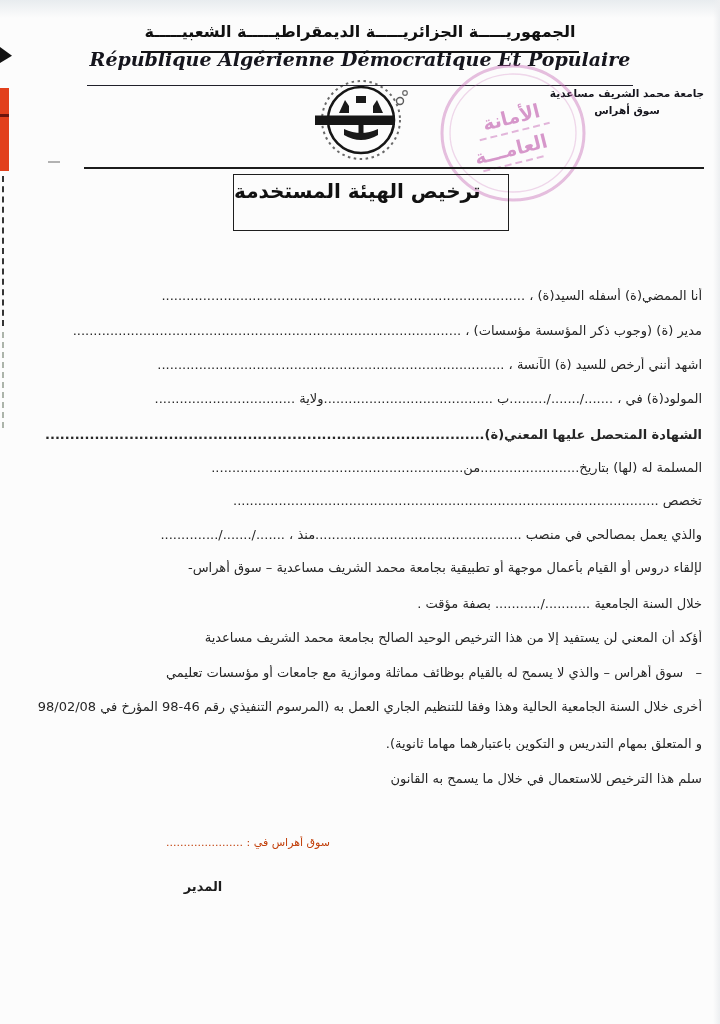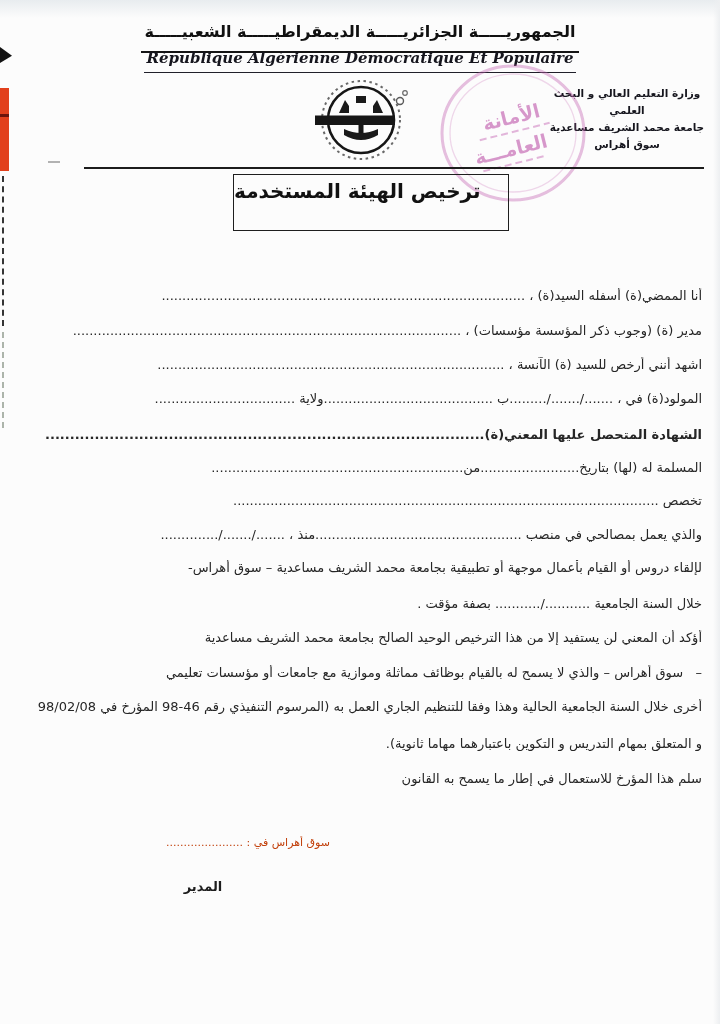--- a/index.html
+++ b/index.html
@@ -19,22 +19,22 @@
   .art-red{position:absolute;left:0;top:88px;width:9px;height:83px;background:#e2401c;}
   .art-red::after{content:"";position:absolute;left:0;top:26px;width:9px;height:3px;background:#6d150c;}
   .art-dash-sm{position:absolute;left:48px;top:161px;width:12px;height:2px;background:#8a8a8a;opacity:.65;}
   .art-dots-1{position:absolute;left:2px;top:176px;height:150px;width:0;border-left:2.5px dashed #343434;}
   .art-dots-2{position:absolute;left:2px;top:332px;height:96px;width:0;border-left:2.5px dashed #6c7a68;opacity:.55;}
 
   
   .title-ar{position:absolute;top:22px;left:0;right:0;text-align:center;direction:rtl;}
   .title-ar span{font-size:16px;font-weight:bold;color:#101010;border-bottom:2.5px solid #151515;padding:0 4px 10px;}
   .title-fr{position:absolute;top:48px;left:0;right:0;text-align:center;}
-  .title-fr span{font-family:"DejaVu Serif",serif;font-style:italic;font-weight:bold;font-size:15px;color:#15151d;
-    border-bottom:1.6px solid #20202a;padding:0 3px 5px;}
+  .title-fr span{font-family:"DejaVu Serif",serif;font-style:italic;font-weight:bold;font-size:19px;color:#15151d;
+    border-bottom:1.6px solid #20202a;padding:0 3px 15px;}
 
   
   .hdr-left{position:absolute;left:80px;top:92px;width:218px;text-align:center;
     font-family:"DejaVu Serif",serif;font-style:italic;font-weight:bold;font-size:11px;line-height:1.45;color:#191922;}
   .hdr-left .fr-line-4{text-align:left;}
   .hdr-right{position:absolute;left:543px;top:85px;width:168px;direction:rtl;text-align:center;
     font-size:10.5px;font-weight:bold;line-height:1.62;color:#16161e;}
 
   .logo{position:absolute;left:315px;top:74px;width:94px;height:94px;}
   .stamp{position:absolute;left:437px;top:62px;width:152px;height:146px;opacity:.8;}
@@ -101,21 +101,20 @@
       <path d="M68 39 L62 26 L58 32 L58 39 Z" fill="#1a1a1a"></path>
       <rect x="41" y="22" width="10" height="7" fill="#1a1a1a"></rect>
       <rect x="43.5" y="51" width="5" height="8" fill="#161616"></rect>
       <path d="M29 61 Q46 71 63 61 L63 55 Q46 63 29 55 Z" fill="#1a1a1a"></path>
       <circle cx="85" cy="27" r="3.5" fill="none" stroke="#5a5a5a" stroke-width="1.4"></circle>
       <circle cx="90" cy="19" r="2.3" fill="none" stroke="#6a6a6a" stroke-width="1.2"></circle>
     </svg>
   </div>
 
   <div class="hdr-right">
-    <div>وزارة التعليم العالي و البحث العلمي</div>
     <div>جامعة محمد الشريف مساعدية</div>
     <div>سوق أهراس</div>
   </div>
 
   <div class="stamp">
     <svg width="152" height="146" viewBox="0 0 152 146">
       <ellipse cx="76" cy="71" rx="71" ry="67" fill="none" stroke="#c25fb0" stroke-width="3" opacity="0.5"></ellipse>
       <ellipse cx="76" cy="71" rx="63" ry="59" fill="none" stroke="#c25fb0" stroke-width="1.3" opacity="0.3"></ellipse>
       <g transform="rotate(-14 76 71)" opacity="0.8" font-family="'DejaVu Sans',sans-serif" font-weight="bold">
         <text x="78" y="62" text-anchor="middle" font-size="19" fill="#c25fb0">الأمانة</text>
@@ -140,19 +139,19 @@
     <p>الشهادة المتحصل عليها المعني(ة)..........................................................................................</p>
     <p>المسلمة له (لها) بتاريخ........................من.............................................................</p>
     <p>تخصص .......................................................................................................</p>
     <p>والذي يعمل بمصالحي في منصب ..................................................منذ ، ......./......./..............</p>
     <p>لإلقاء دروس أو القيام بأعمال موجهة أو تطبيقية بجامعة محمد الشريف مساعدية – سوق أهراس-</p>
     <p>خلال السنة الجامعية .........../........... بصفة مؤقت .</p>
     <p>أؤكد أن المعني لن يستفيد إلا من هذا الترخيص الوحيد الصالح بجامعة محمد الشريف مساعدية</p>
     <p>–&nbsp;&nbsp;&nbsp;سوق أهراس – والذي لا يسمح له بالقيام بوظائف مماثلة وموازية مع جامعات أو مؤسسات تعليمي</p>
     <p>أخرى خلال السنة الجامعية الحالية وهذا وفقا للتنظيم الجاري العمل به (المرسوم التنفيذي رقم 46-98 المؤرخ في 1998/02/08</p>
     <p>و المتعلق بمهام التدريس و التكوين باعتبارهما مهاما ثانوية).</p>
-    <p>سلم هذا المؤرخ للاستعمال في إطار ما يسمح به القانون</p>
+    <p>سلم هذا الترخيص للاستعمال في خلال ما يسمح به القانون</p>
   </div>
 
   <div class="footer-place">سوق أهراس في : ......................</div>
   <div class="footer-director">المدير</div>
 
 </div>
 
 </body></html>

